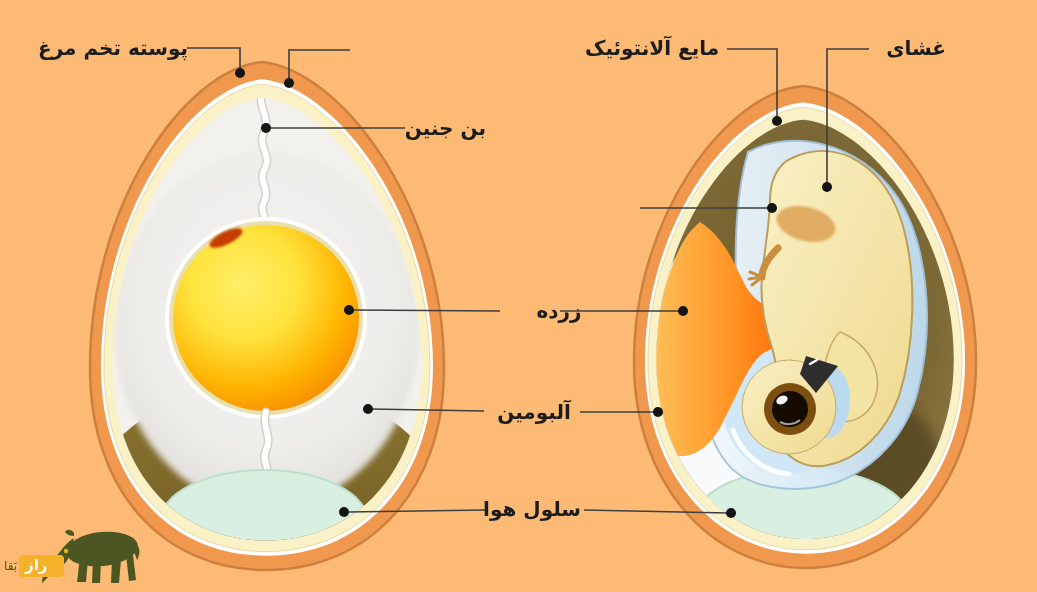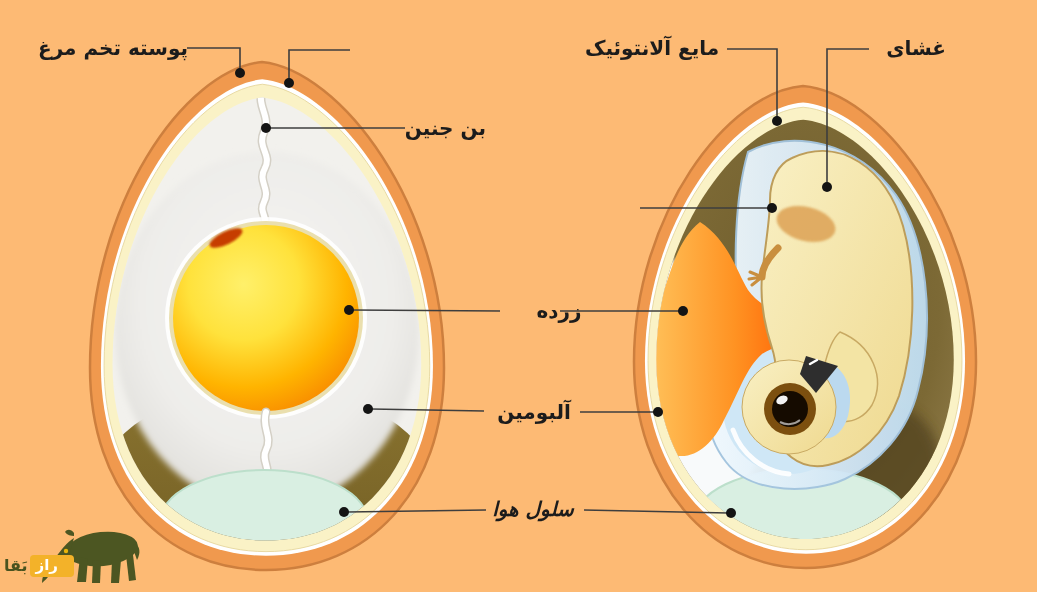--- a/index.html
+++ b/index.html
@@ -20,21 +20,21 @@
   .logo{
     position:absolute;left:2px;top:555px;
     display:flex;flex-direction:row;align-items:center;gap:2px;
     direction:rtl;
   }
   .logo-badge{
     background:#F3B229;color:#ffffff;font-weight:bold;font-size:15px;
     border-radius:4px;padding:1px 16px 3px 6px;line-height:18px;
   }
   .logo-name{
-    color:#49531F;font-weight:bold;font-size:16px;line-height:18px;padding-left:2px;
+    color:#49531F;font-weight:normal;font-size:12px;line-height:18px;padding-left:2px;
   }
   .rhino{position:absolute;left:40px;top:524px;width:112px;height:64px;}
 </style>
 </head>
 <body>
 
 <div class="stage">
 
   <svg class="art" viewBox="0 0 1037 592" aria-hidden="true">
     <defs>
@@ -206,21 +206,21 @@
       <circle cx="731" cy="513" r="5"></circle>
     </g>
   </svg>
 
   <div class="lbl" style="left:52px;top:36px;width:136px;">پوسته تخم مرغ</div>
   <div class="lbl" style="left:408px;top:116px;width:78px;">بن جنین</div>
   <div class="lbl" style="left:581px;top:36px;width:142px;">مایع آلانتوئیک</div>
   <div class="lbl" style="left:890px;top:36px;width:56px;">غشای</div>
   <div class="lbl" style="left:503px;top:299px;width:50px;margin-left:31px;">زرده</div>
   <div class="lbl" style="left:496px;top:400px;width:76px;">آلبومین</div>
-  <div class="lbl" style="left:485px;top:497px;width:96px;font-style:italic;">سلول هوا</div>
+  <div class="lbl" style="left:485px;top:497px;width:96px;">سلول هوا</div>
 
   <svg class="rhino" viewBox="0 0 112 64" aria-hidden="true">
     <g fill="#4C5622">
       <ellipse cx="62" cy="25" rx="36" ry="17" transform="rotate(-6 62 25)"></ellipse>
       <path d="M34,14 C27,18 21,26 16,33 C13,37 11,40 8,43 L13,47 C19,46 24,41 28,35 Z"></path>
       <path d="M11,41 C5,46 2,52 2,59 C8,54 13,47 16,40 Z"></path>
       <path d="M18,34 C15,37 14,41 14,45 C17,41 20,37 21,34 Z"></path>
       <path d="M34,9 C31,5 27,5 25,8 C27,11 31,12 34,12 Z"></path>
       <path d="M40,33 L37,58 L46,58 L48,35 Z"></path>
       <path d="M53,36 L52,59 L60,59 L61,37 Z"></path>

